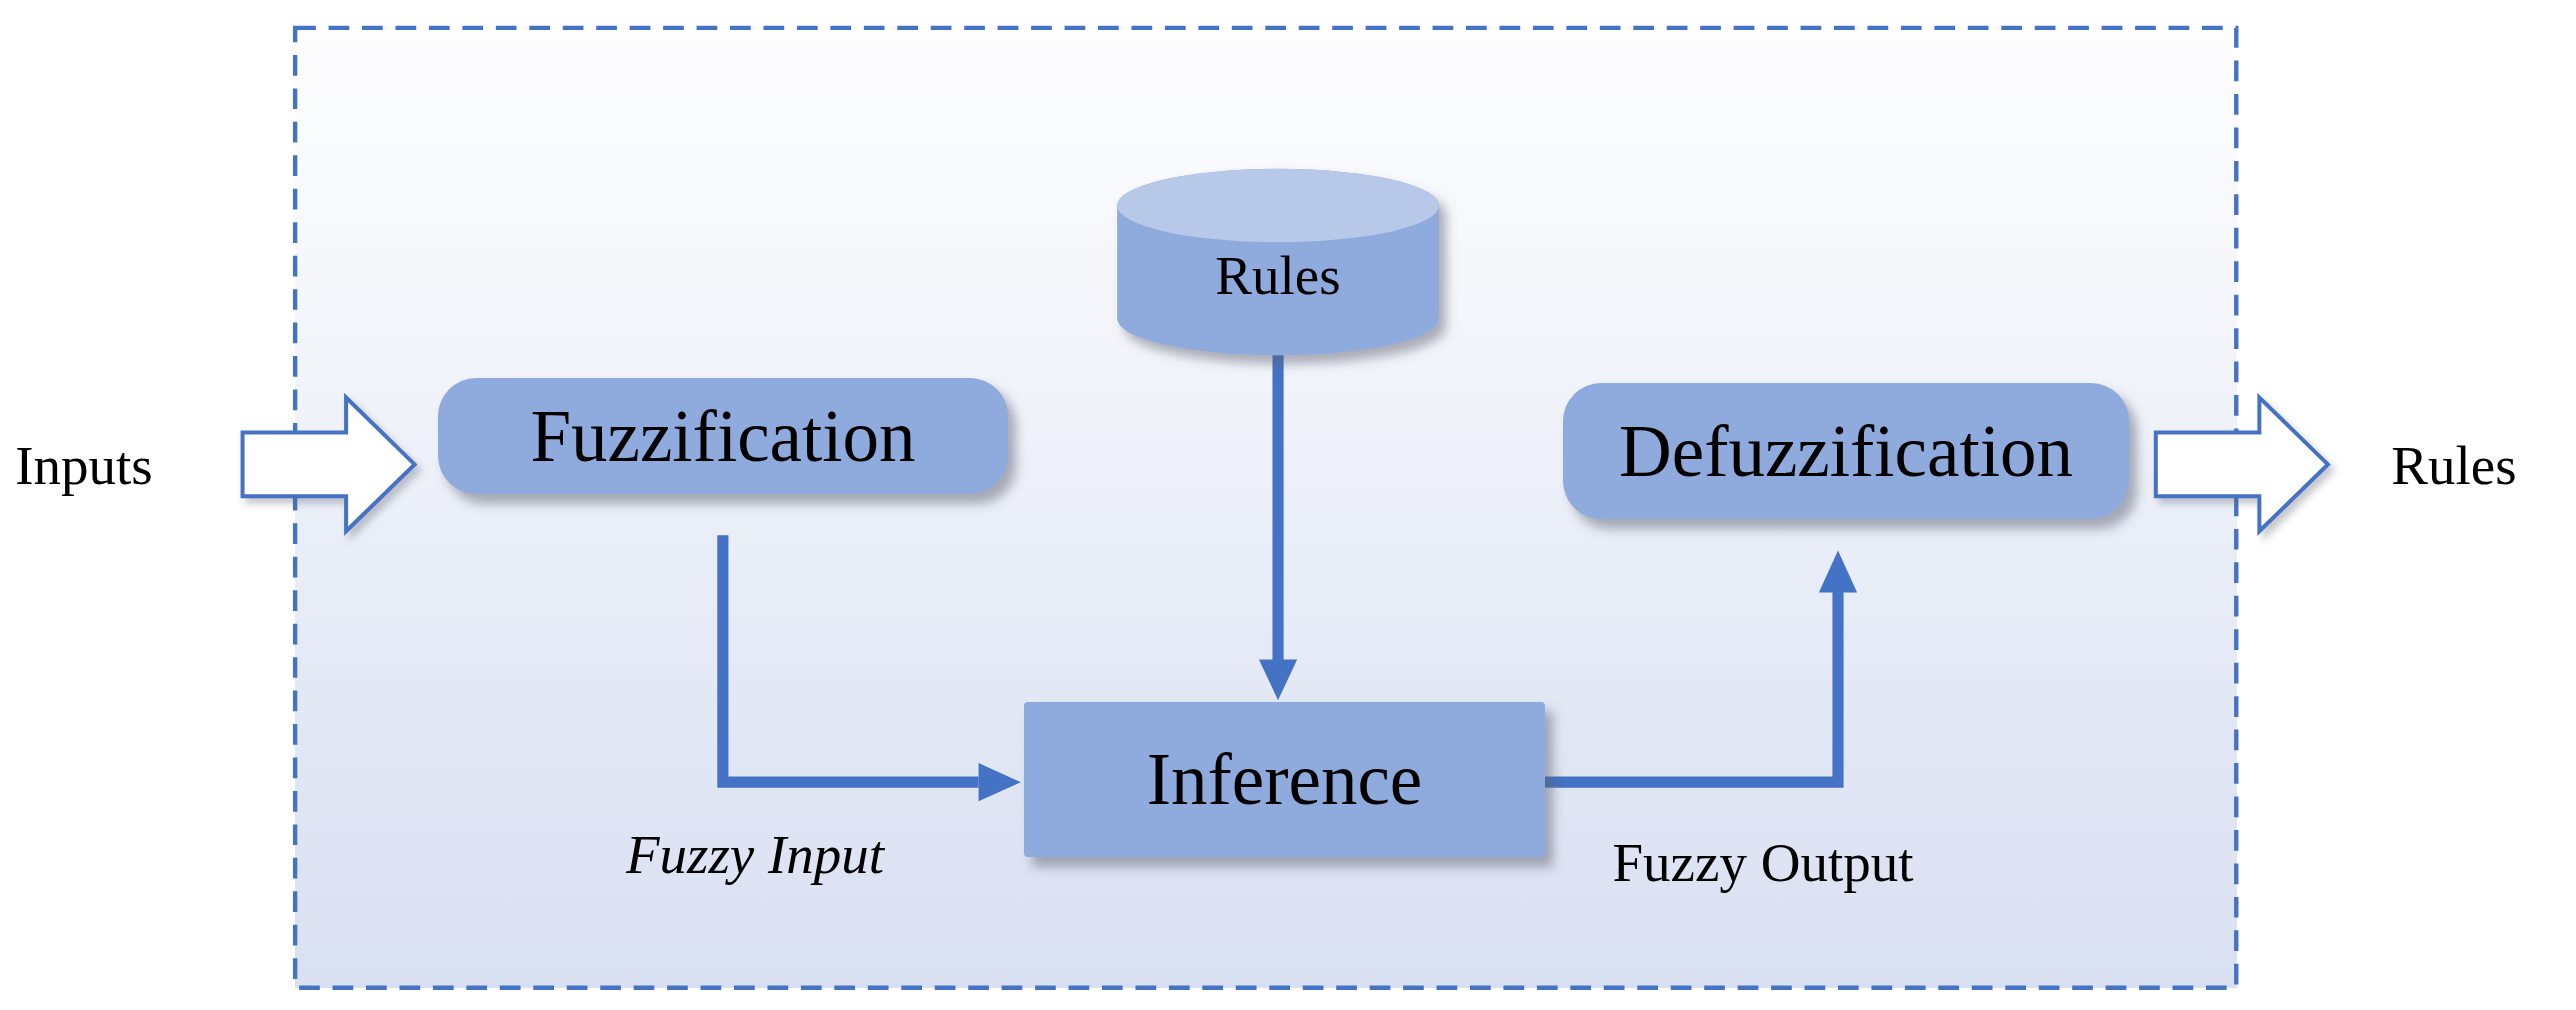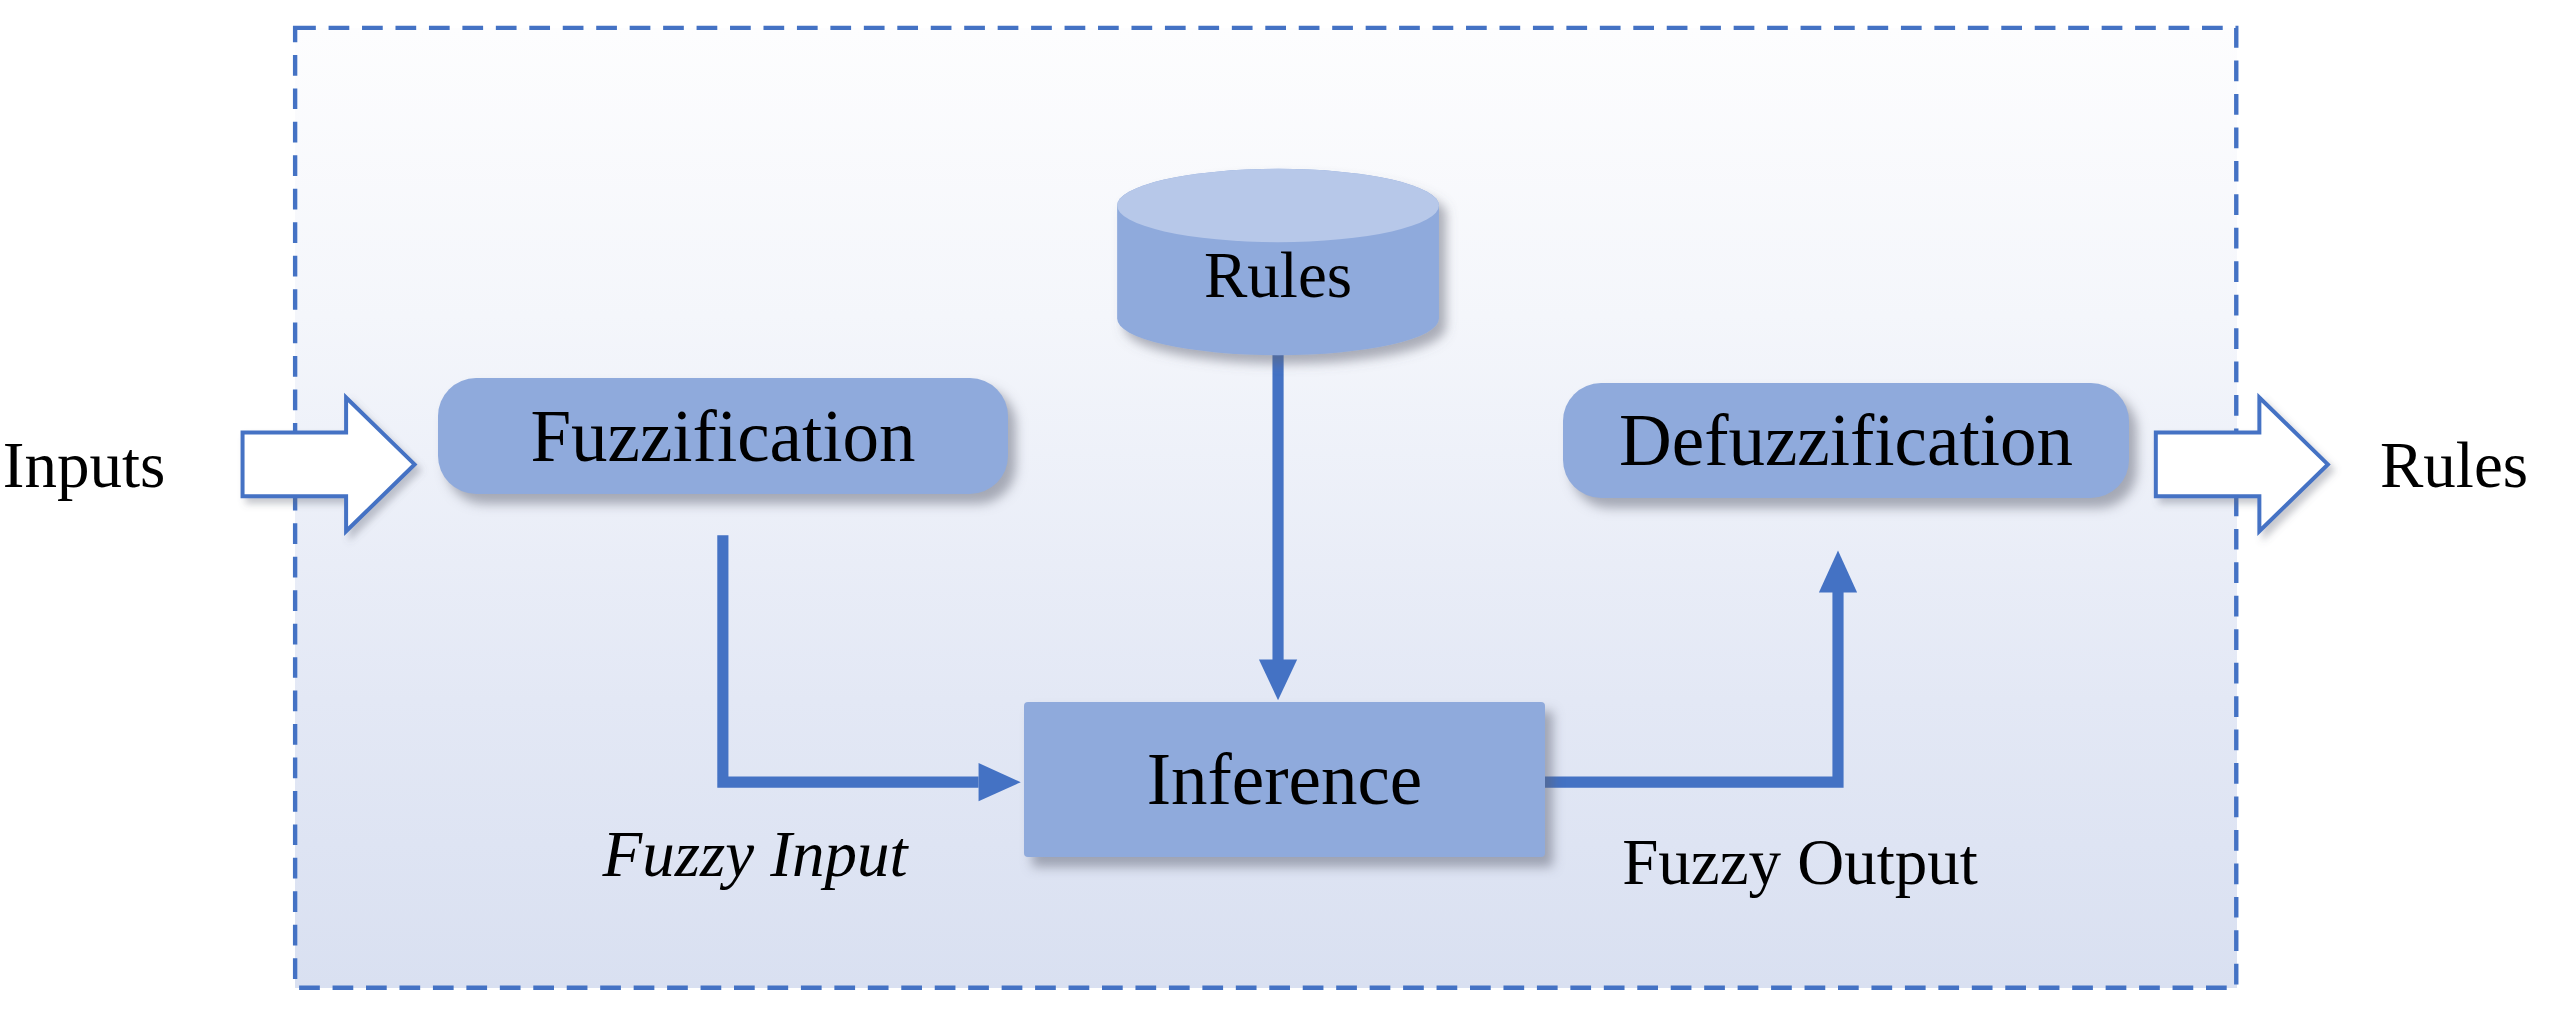--- a/index.html
+++ b/index.html
@@ -19,31 +19,31 @@
     position:absolute;
     background:#8FAADC;
     box-shadow:8px 9.6px 11px rgba(95,100,115,0.50);
     display:flex;align-items:center;justify-content:center;
   }
   .node-box .label,
   .txt{
     font-size:73px;color:#000000;line-height:1;white-space:nowrap;
   }
   .box-fuzzification{left:438px;top:378px;width:570px;height:116px;border-radius:38px;}
-  .box-defuzzification{left:1563px;top:383px;width:566px;height:115px;border-radius:38px;}
+  .box-defuzzification{left:1563px;top:383px;width:566px;height:136px;border-radius:38px;}
   .box-inference{left:1024px;top:702px;width:521px;height:155px;border-radius:4px;}
   .floating-label{
     position:absolute;transform:translate(-50%,-50%);
-    font-size:65px;color:#000000;white-space:nowrap;line-height:1;
+    font-size:55px;color:#000000;white-space:nowrap;line-height:1;
   }
   .lbl-inputs{left:84px;top:465px;}
   .lbl-output{left:2454px;top:465px;}
   .lbl-rules{left:1278px;top:275px;}
   .lbl-fuzzy-input{left:755px;top:854px;font-style:italic;}
-  .lbl-fuzzy-output{left:1800px;top:862px;}
+  .lbl-fuzzy-output{left:1763px;top:862px;}
 </style>
 </head>
 <body>
 
 <div class="canvas">
 
   <div class="boundary-bg"></div>
 
   <svg class="shape-layer" width="2576" height="1010" viewBox="0 0 3233 1268" xmlns="http://www.w3.org/2000/svg">
     <defs>

